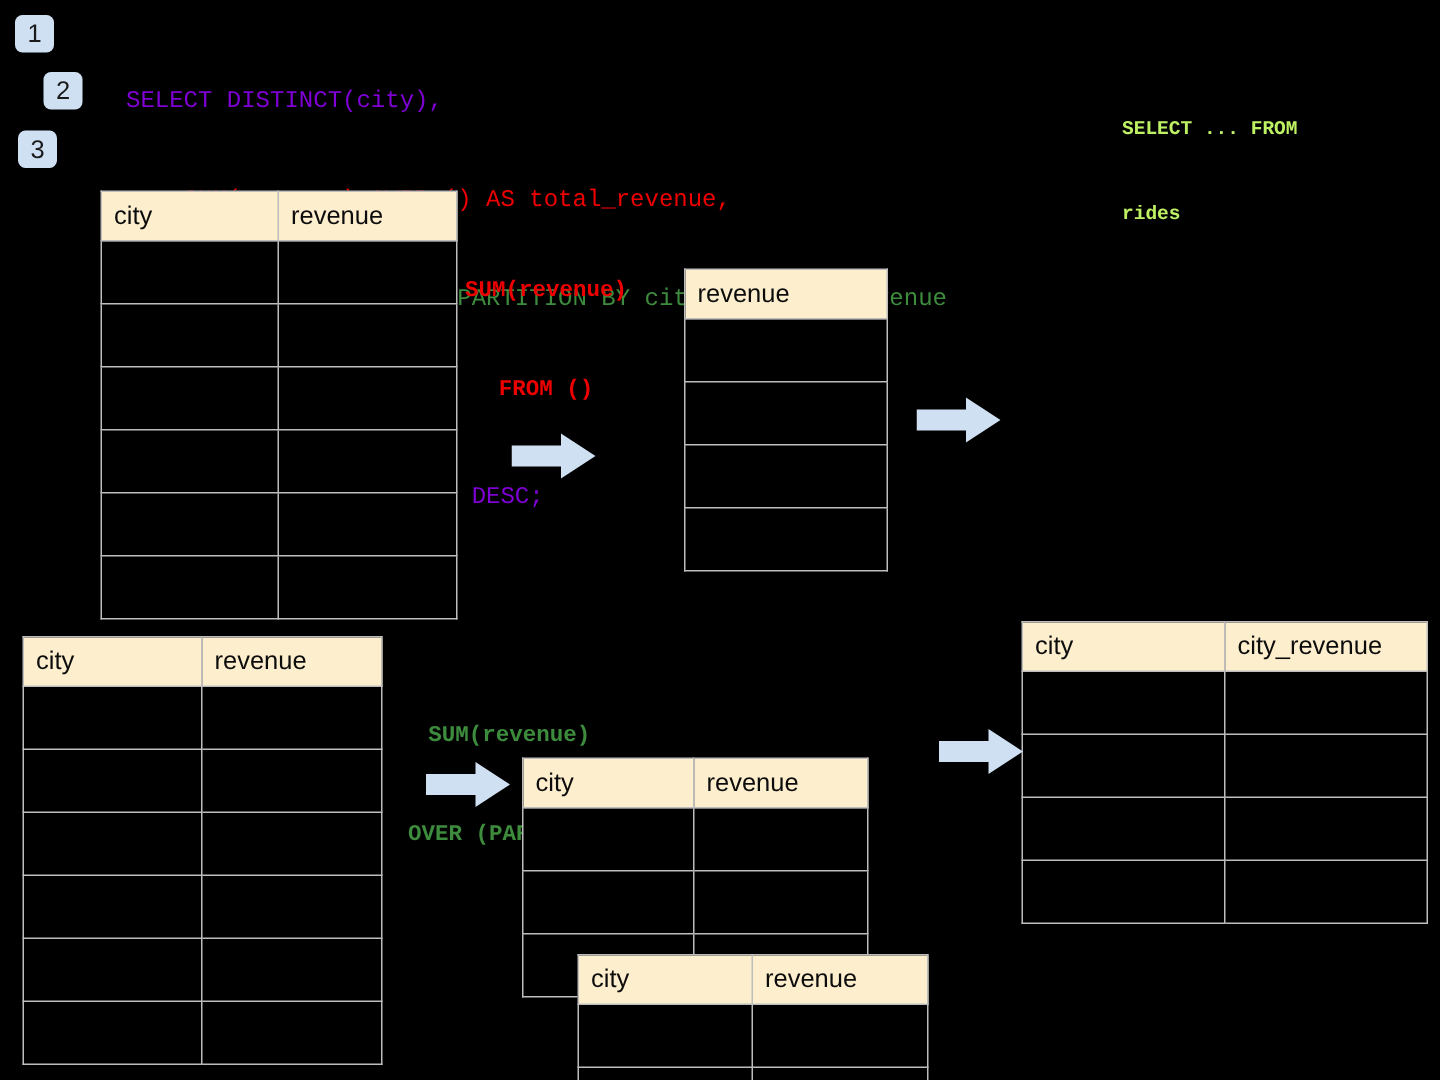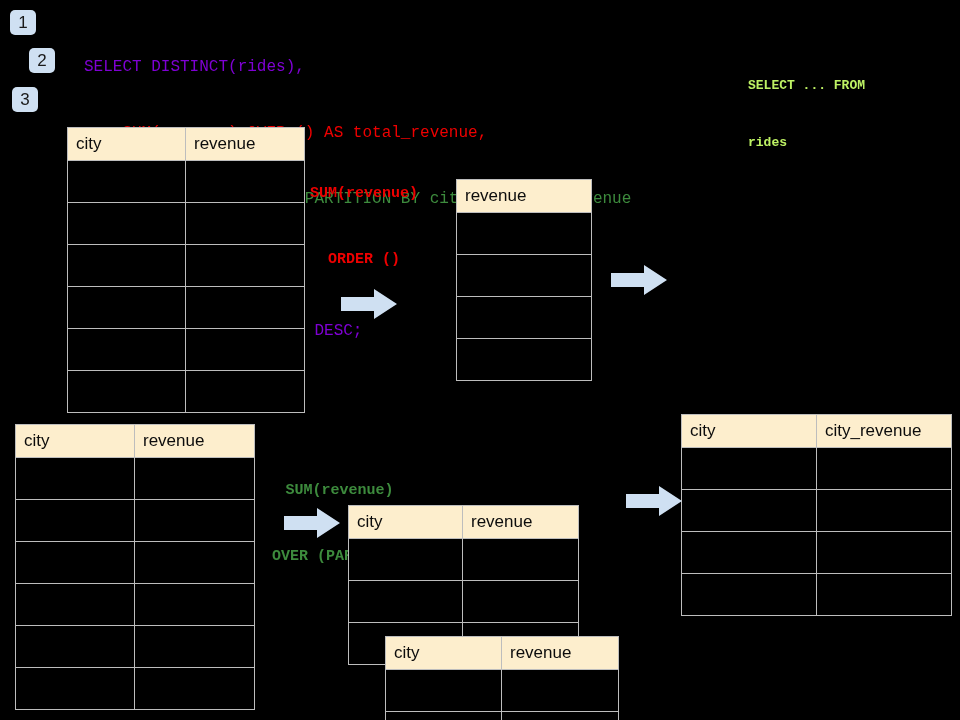--- a/index.html
+++ b/index.html
@@ -101,35 +101,35 @@
 </head>
 <body>
 
 <div id="canvas">
 
   <div class="badge" style="left:10px;  top:10px;"><span>1</span></div>
   <div class="badge" style="left:29px;  top:48px;"><span>2</span></div>
   <div class="badge" style="left:12px;  top:87px;"><span>3</span></div>
 
   <div class="sql" style="left:84px; top:12px;">
-    <div class="sql-line c-purple">SELECT DISTINCT(rides),</div>
+    <div class="sql-line c-purple">SELECT DISTINCT(city),</div>
     <div class="sql-line c-red">    SUM(revenue) OVER () AS total_revenue,</div>
     <div class="sql-line c-green">    SUM(revenue) OVER (PARTITION BY city) as city_revenue</div>
     <div class="sql-line c-purple">  FROM rides</div>
     <div class="sql-line c-purple">  ORDER by city_revenue DESC;</div>
   </div>
 
   <div class="annot-small" style="left:748px; top:38px;">
     <div>SELECT ... FROM</div>
     <div>rides</div>
   </div>
 
   <div class="annot c-red" style="left:310px; top:139px;">
     <div>SUM(revenue)</div>
-    <div>ORDER ()</div>
+    <div>FROM ()</div>
   </div>
 
   <div class="annot c-green" style="left:272px; top:436px;">
     <div>SUM(revenue)</div>
     <div>OVER (PARTITION</div>
   </div>
 
   <table class="tbl" id="tbl-source-top" style="left:67px; top:127px; width:237px;">
     <colgroup>
         <col style="width:118px">

